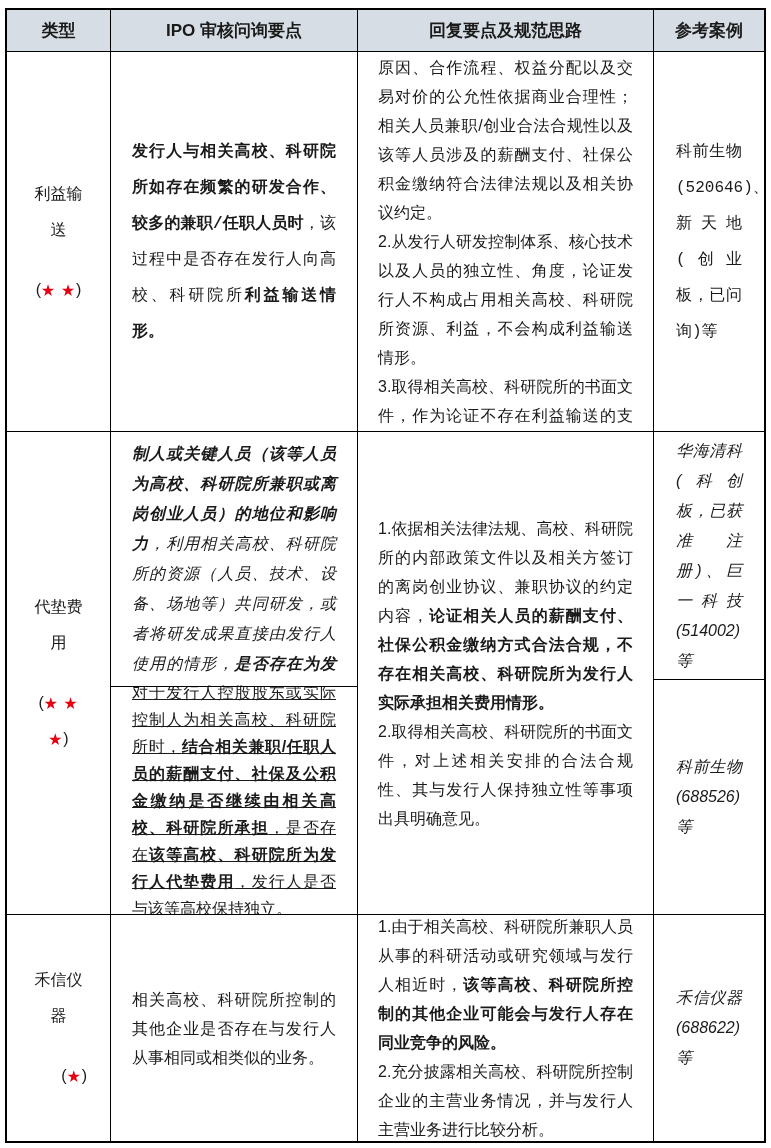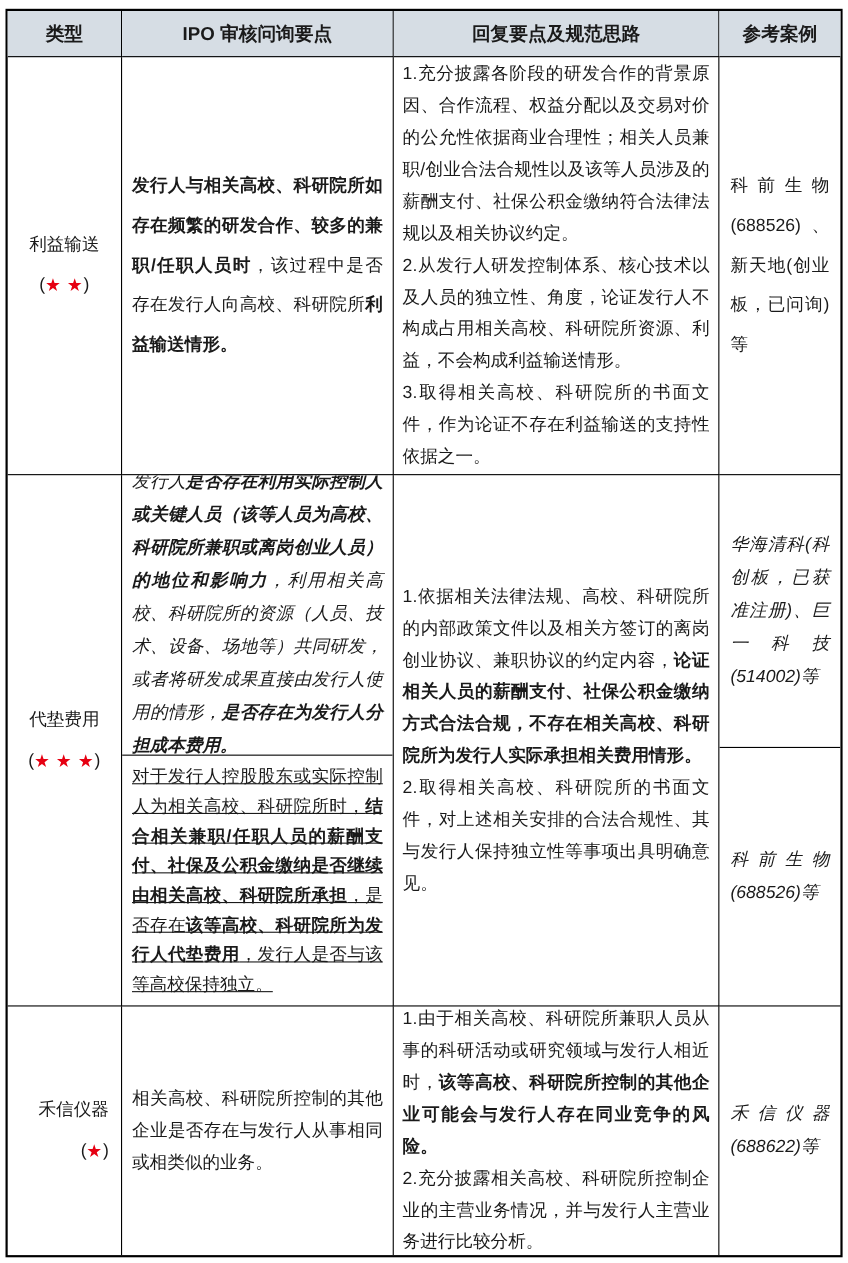--- a/index.html
+++ b/index.html
@@ -44,29 +44,29 @@
     background: var(--header-bg);
     font-weight: bold;
     font-size: 17px;
     text-align: center;
     justify-content: center;
   }
   .row-1 { height: 380px; }
   .row-2 { height: 483px; }
   .row-3 { height: 226px; }
 
-  p { margin: 0; }
+  p { margin: 12px; }
   .type-cell { text-align: center; font-size: 16px; line-height: 36px; padding: 0 11px; }
   .stars i { font-style: normal; color: var(--star-red); font-size: 14px; letter-spacing: 1px; }
 
   .q-cell  { padding: 0 9px;  font-size: 16px; text-align: justify; }
   .r-cell  { padding: 0 8px;  font-size: 16px; text-align: justify; line-height: 29px; }
   .c-cell  { padding: 0 10px; font-size: 16px; text-align: justify; line-height: 30px; }
 
-  .lh36 { line-height: 36px; }
+  .lh36 { line-height: 36px; font-family: Liberation Mono, monospace; }
   .lh30 { line-height: 30px; font-style: italic; }
   .lh29 { line-height: 29px; }
   .lh27 { line-height: 27px; text-decoration: underline; }
 
   
   .split { padding: 0; justify-content: stretch; }
   .subcell {
     display: flex; flex-direction: column; justify-content: center;
     border-bottom: 1px solid var(--border);
     overflow: hidden;
@@ -104,21 +104,21 @@
       <p>利益输送</p>
       <p class="stars">(<i>★ ★</i>)</p>
     </div>
     <div class="td q-cell lh36">
       <p><b>发行人与相关高校、科研院所如存在频繁的研发合作、较多的兼职/任职人员时</b>，该过程中是否存在发行人向高校、科研院所<b>利益输送情形。</b></p>
     </div>
     <div class="td r-cell">
       <p>1.充分披露各阶段的研发合作的背景原因、合作流程、权益分配以及交易对价的公允性依据商业合理性；相关人员兼职/创业合法合规性以及该等人员涉及的薪酬支付、社保公积金缴纳符合法律法规以及相关协议约定。<br>2.从发行人研发控制体系、核心技术以及人员的独立性、角度，论证发行人不构成占用相关高校、科研院所资源、利益，不会构成利益输送情形。<br>3.取得相关高校、科研院所的书面文件，作为论证不存在利益输送的支持性依据之一。</p>
     </div>
     <div class="td c-cell lh36">
-      <p>科前生物(688526)、新天地(创业板，已问询)等</p>
+      <p>科前生物(520646)、新天地(创业板，已问询)等</p>
     </div>
   </div>
 
   <div class="tr row-2">
     <div class="td type-cell">
       <p>代垫费用</p>
       <p class="stars">(<i>★ ★ ★</i>)</p>
     </div>
     <div class="td split">
       <div class="subcell sub-q1">

